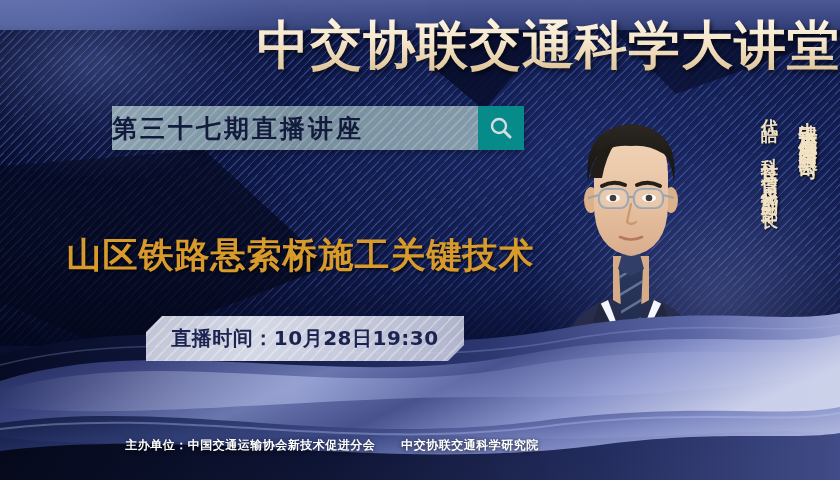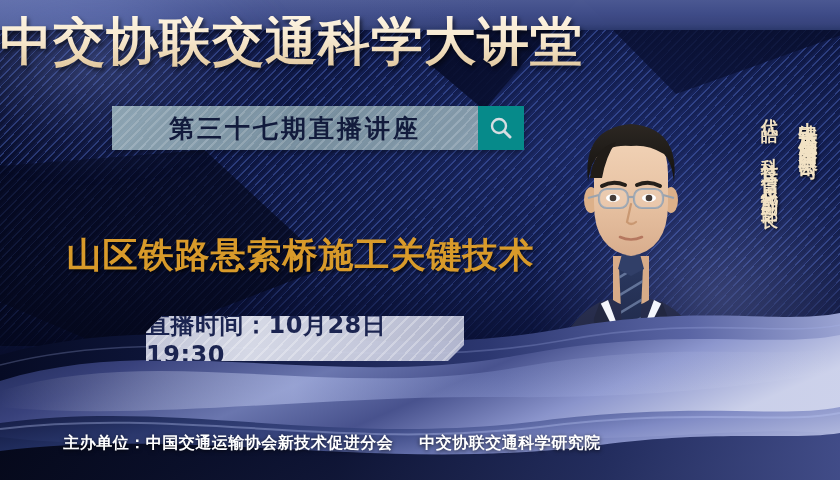--- a/index.html
+++ b/index.html
@@ -82,43 +82,43 @@
     filter:blur(8px);
   }
 
   
   .silk{position:absolute;left:0;bottom:0;width:100%;height:185px;overflow:hidden;}
   .silk svg{position:absolute;left:0;bottom:0;width:840px;height:185px;}
 
   
   .main-title{
     position:absolute;left:0;top:16px;width:840px;
-    text-align:left;
+    text-align:right;
     font-size:52px;line-height:60px;
     font-weight:bold;
     letter-spacing:1px;
     background:linear-gradient(180deg,#fdf4e2 0%,#f6e7cd 40%,#e9d3ae 72%,#d9bd90 100%);
     -webkit-background-clip:text;background-clip:text;
     color:transparent;-webkit-text-fill-color:transparent;
     filter:drop-shadow(2px 3px 2px rgba(0,0,0,.55));
-    font-family:Liberation Mono, monospace;
+    font-family:Liberation Serif, serif;
   }
 
   
   .episode-bar{
     position:absolute;left:112px;top:106px;
     width:412px;height:44px;
     display:flex;align-items:stretch;
     box-shadow:0 2px 6px rgba(0,0,0,.35);
   }
   .episode-bar-text{
     flex:1;
     background:linear-gradient(115deg,rgba(150,174,186,.92) 0%,rgba(128,152,165,.92) 55%,rgba(142,165,178,.92) 100%);
     position:relative;
-    display:flex;align-items:center;justify-content:center;
+    display:flex;align-items:center;
     color:#121b3c;
     font-size:25px;font-weight:bold;letter-spacing:3px;
     font-family:"DejaVu Sans","Liberation Sans",sans-serif;
   }
   .episode-bar-text:before{
     content:"";position:absolute;inset:0;
     background-image:repeating-linear-gradient(-46deg,
       rgba(255,255,255,0) 0px,rgba(255,255,255,0) 5px,
       rgba(255,255,255,.16) 5px,rgba(255,255,255,.16) 7px);
     pointer-events:none;
@@ -143,21 +143,21 @@
     margin-top:44px;
   }
 
   
   .time-banner{
     position:absolute;left:146px;top:316px;
     width:318px;height:45px;
     display:flex;align-items:center;justify-content:center;
     background:linear-gradient(110deg,rgba(206,209,226,.93) 0%,rgba(223,226,238,.95) 35%,rgba(208,211,228,.93) 70%,rgba(190,194,216,.9) 100%);
     clip-path:polygon(16px 0,100% 0,100% calc(100% - 16px),calc(100% - 16px) 100%,0 100%,0 16px);
-    color:#1b2450;font-size:24px;font-weight:bold;letter-spacing:.5px;
+    color:#1b2450;font-size:20px;font-weight:bold;letter-spacing:.5px;
     box-shadow:0 2px 8px rgba(0,0,0,.3);
     font-family:"DejaVu Sans","Liberation Sans",sans-serif;
   }
   .time-banner:before{
     content:"";position:absolute;inset:0;
     background-image:repeating-linear-gradient(-46deg,
       rgba(255,255,255,0) 0px,rgba(255,255,255,0) 6px,
       rgba(255,255,255,.28) 6px,rgba(255,255,255,.28) 8px);
     clip-path:polygon(16px 0,100% 0,100% calc(100% - 16px),calc(100% - 16px) 100%,0 100%,0 16px);
     pointer-events:none;
@@ -182,21 +182,21 @@
     text-shadow:1px 1px 3px rgba(0,0,0,.7);
     font-family:"DejaVu Sans","Liberation Sans",sans-serif;
   }
   .vtext-org{right:18px;top:106px;font-size:19px;}
   .vtext-person{right:58px;top:106px;font-size:17px;letter-spacing:6px;}
 
   
   .footer{
     position:absolute;left:0;bottom:26px;width:664px;
     text-align:center;
-    color:#ffffff;font-size:16px;font-weight:bold;letter-spacing:.5px;
+    color:#ffffff;font-size:12px;font-weight:bold;letter-spacing:.5px;
     text-shadow:0 1px 4px rgba(0,0,0,.75);
     font-family:"DejaVu Sans","Liberation Sans",sans-serif;
   }
   .footer .gap{display:inline-block;width:26px;}
 </style>
 </head>
 <body>
 
 <div class="poster">
 

